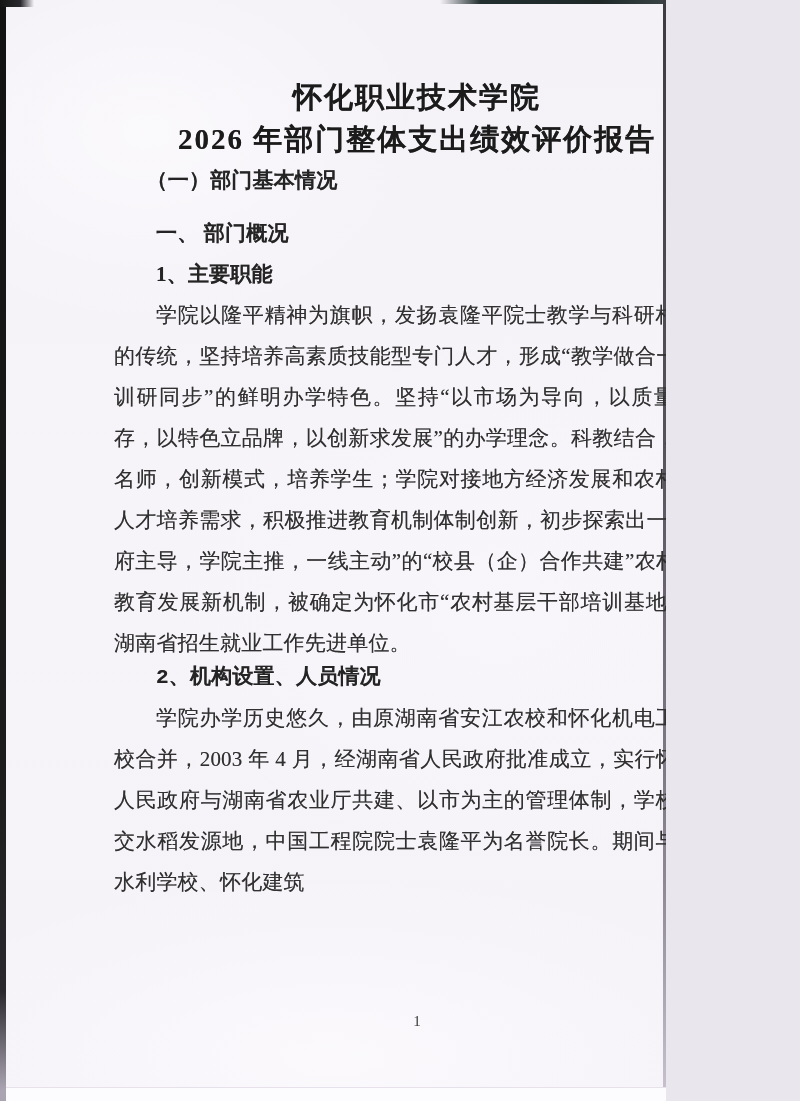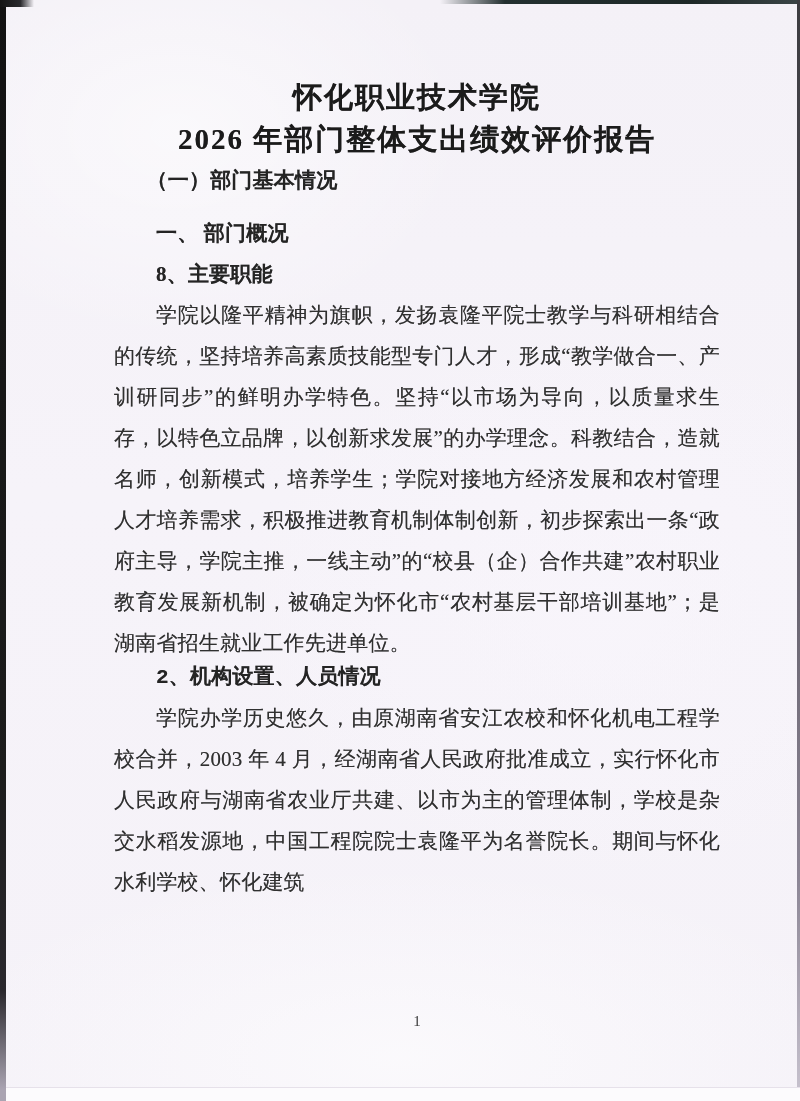--- a/index.html
+++ b/index.html
@@ -3,21 +3,21 @@
 <meta charset="utf-8">
 <style>
   html, body { margin: 0; padding: 0; }
   body {
     width: 800px; height: 1101px;
     background: #e9e6ee;
     font-family: "Liberation Serif", "DejaVu Serif", serif;
   }
   .page {
     position: relative;
-    width: 800px; height: 1101px;
+    width: 666px; height: 1101px;
     overflow: hidden;
     background:
       radial-gradient(ellipse 420px 300px at 22% 12%, rgba(255,255,255,0.55), rgba(255,255,255,0) 70%),
       radial-gradient(ellipse 500px 380px at 75% 55%, rgba(249,246,252,0.6), rgba(249,246,252,0) 75%),
       radial-gradient(ellipse 600px 240px at 50% 96%, rgba(252,251,253,0.8), rgba(252,251,253,0) 80%),
       linear-gradient(180deg, #f4f1f7 0%, #f6f3f9 45%, #f5f2f8 100%);
   }
   
   .edge-left {
     position: absolute; left: 0; top: 0; width: 6px; height: 100%;
@@ -102,21 +102,21 @@
     <div class="doc-title">
       <div>怀化职业技术学院</div>
       <div>2026 年部门整体支出绩效评价报告</div>
     </div>
 
 
     <p class="heading heading-paren">（一）部门基本情况</p>
 
     <p class="heading heading-top">一、 部门概况</p>
 
-    <p class="heading">8、主要职能</p>
+    <p class="heading">1、主要职能</p>
 
     <p class="para">学院以隆平精神为旗帜，发扬袁隆平院士教学与科研相结合的传统，坚持培养高素质技能型专门人才，形成“教学做合一、产训研同步”的鲜明办学特色。坚持“以市场为导向，以质量求生存，以特色立品牌，以创新求发展”的办学理念。科教结合，造就名师，创新模式，培养学生；学院对接地方经济发展和农村管理人才培养需求，积极推进教育机制体制创新，初步探索出一条“政府主导，学院主推，一线主动”的“校县（企）合作共建”农村职业教育发展新机制，被确定为怀化市“农村基层干部培训基地”；是湖南省招生就业工作先进单位。</p>
 
     <p class="heading heading-pull">2、机构设置、人员情况</p>
 
     <p class="para">学院办学历史悠久，由原湖南省安江农校和怀化机电工程学校合并，2003 年 4 月，经湖南省人民政府批准成立，实行怀化市人民政府与湖南省农业厅共建、以市为主的管理体制，学校是杂交水稻发源地，中国工程院院士袁隆平为名誉院长。期间与怀化水利学校、怀化建筑</p>
 
   </div>
 
   <div class="page-number">1</div>

